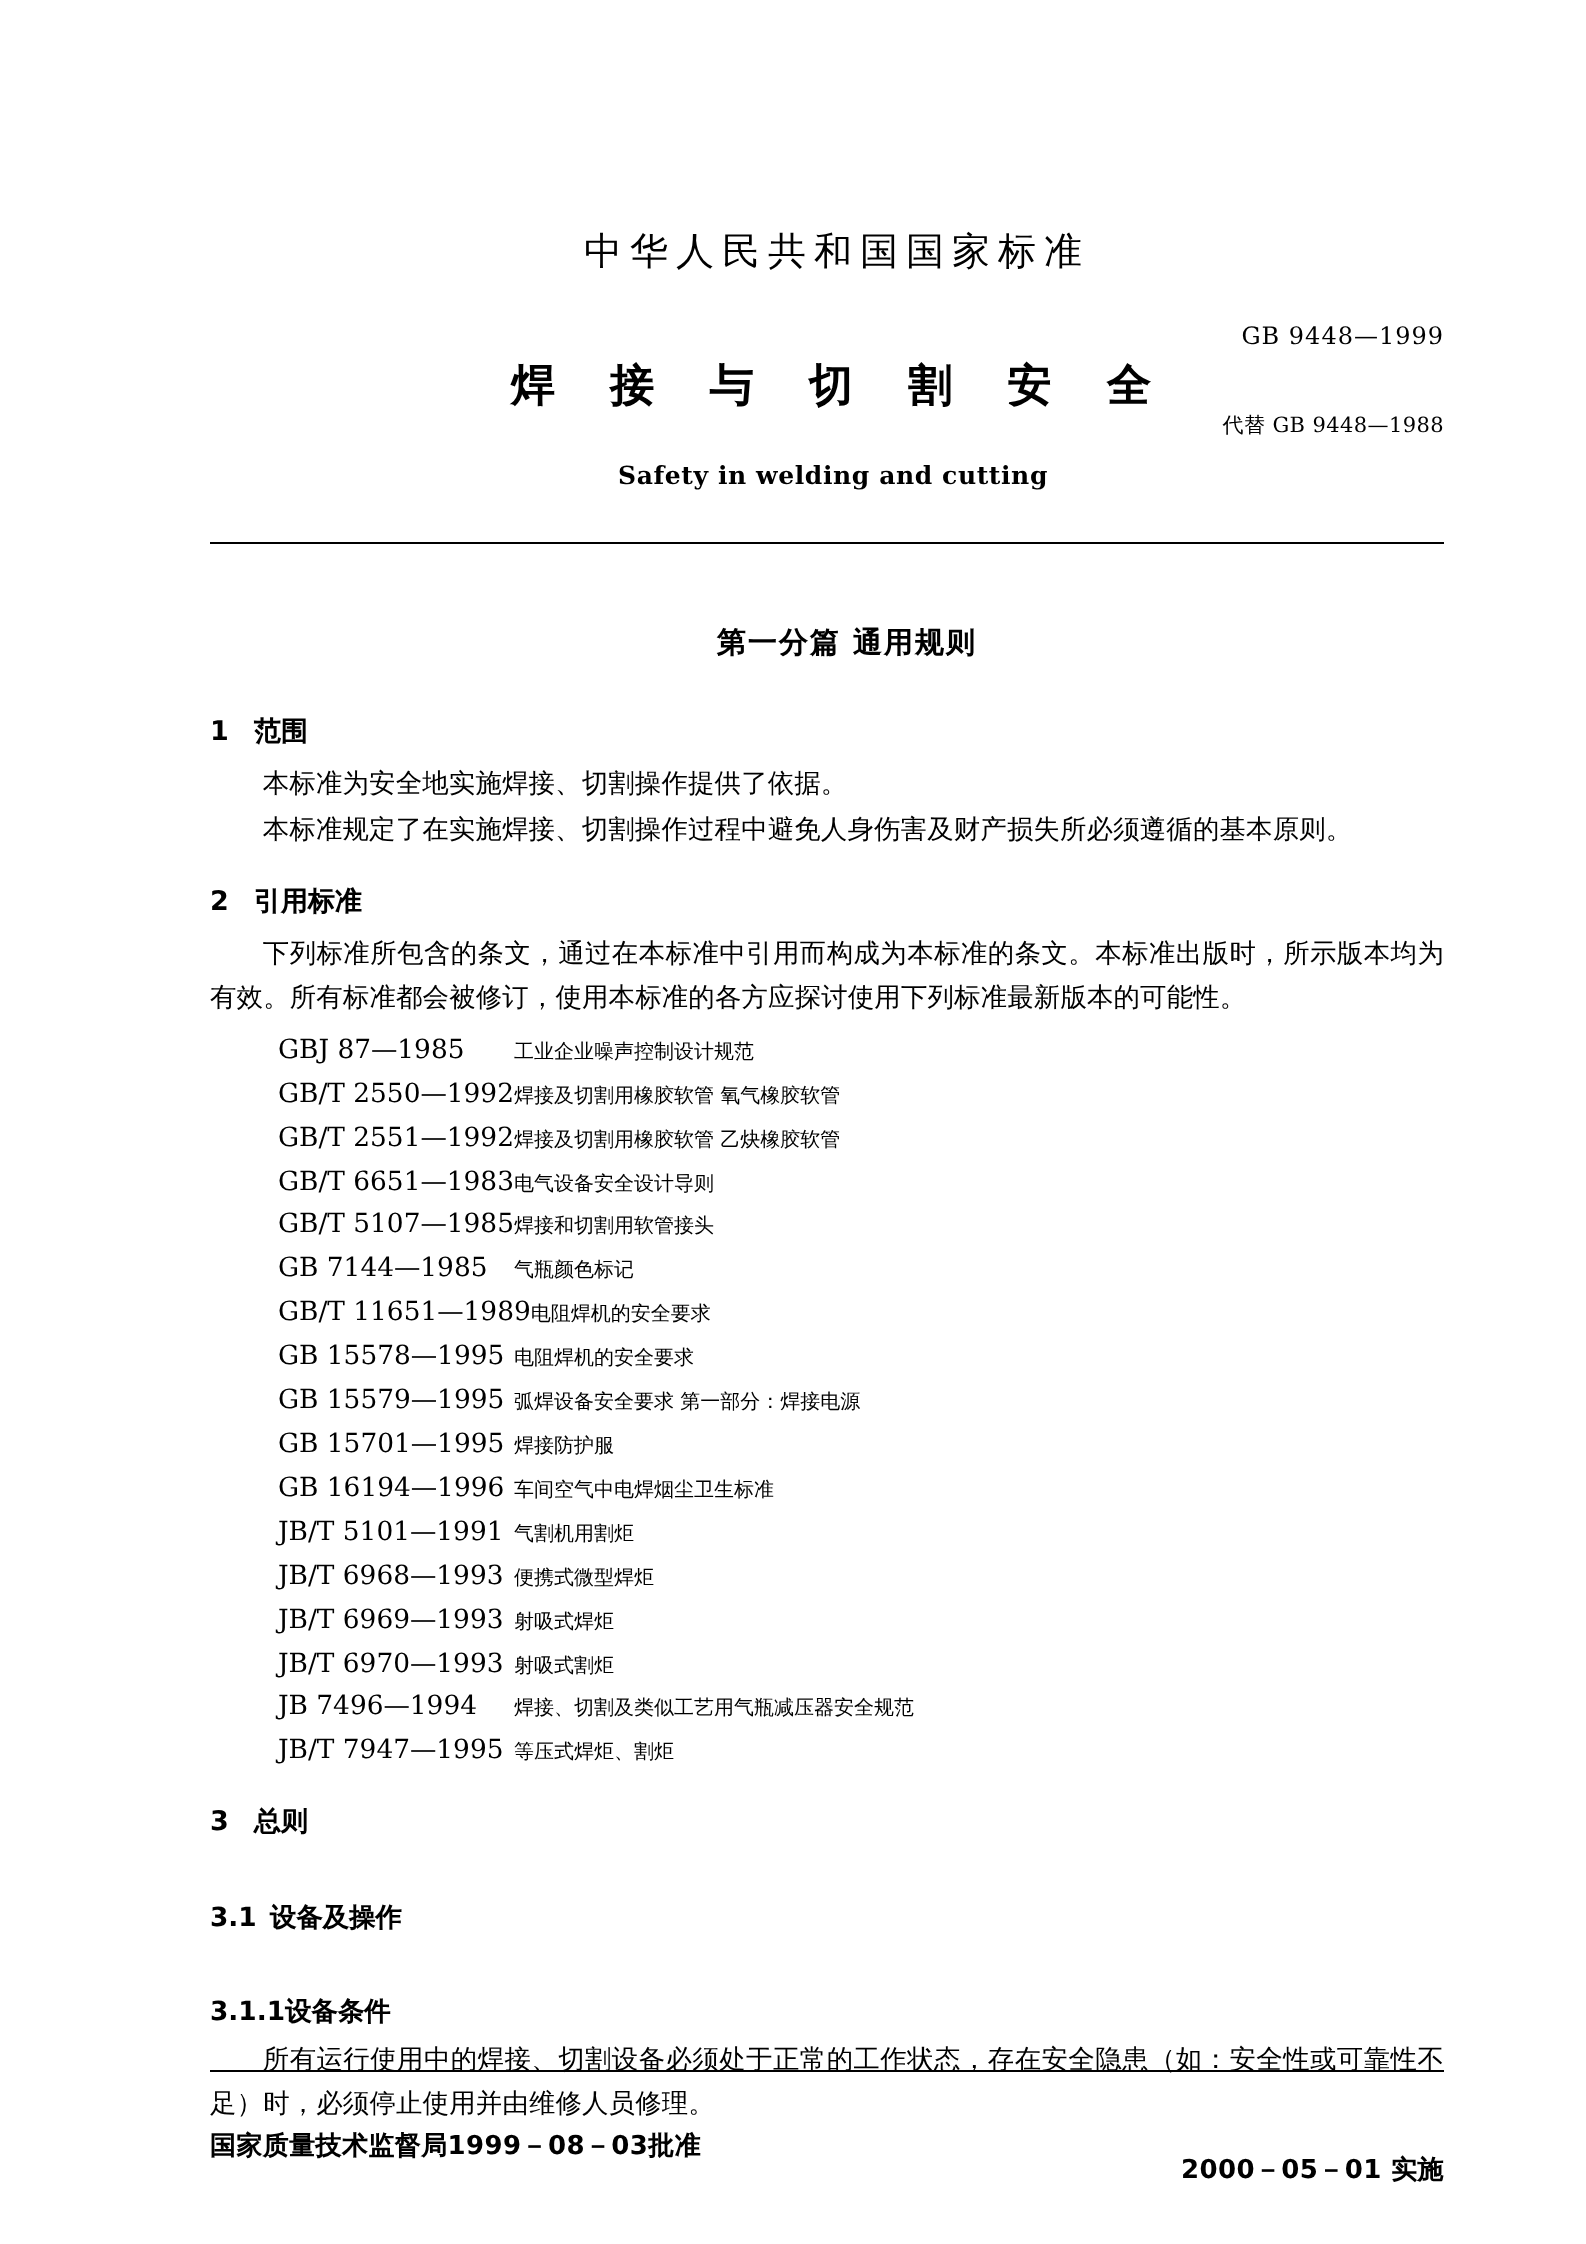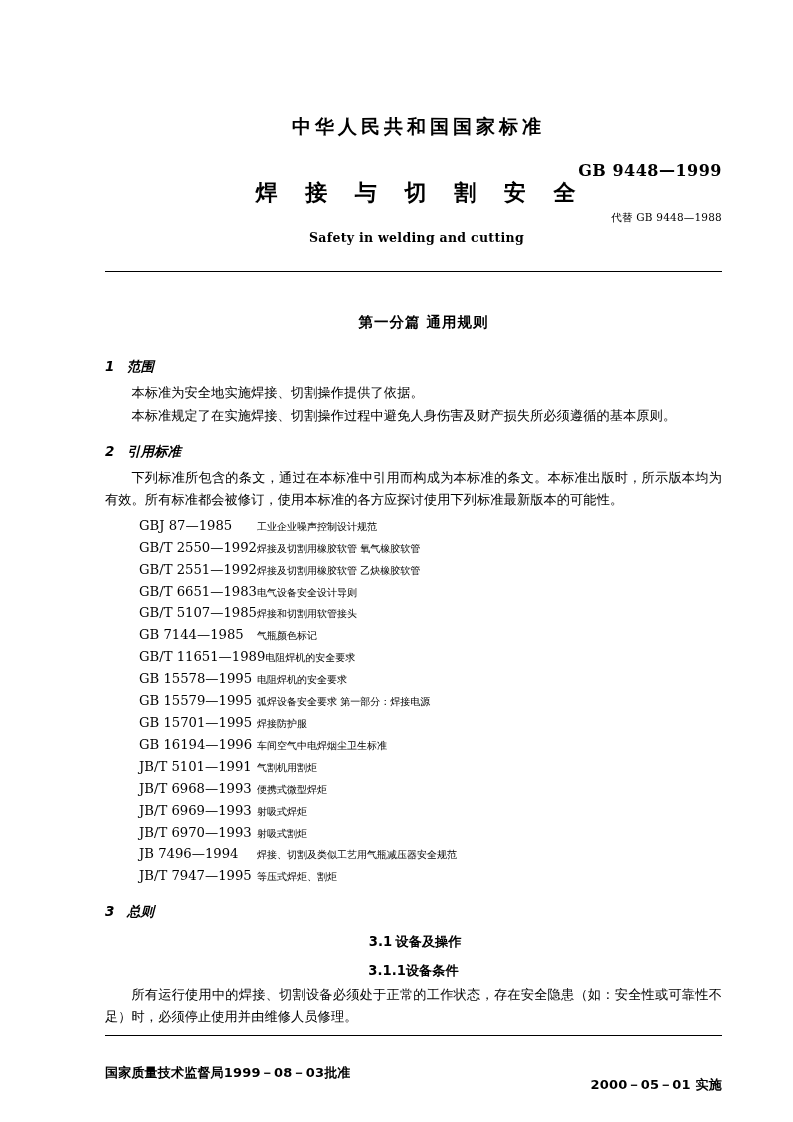--- a/index.html
+++ b/index.html
@@ -30,21 +30,21 @@
   
   .std-header {
     position: absolute;
     left: 0;
     top: 115px;
     width: 617px;
   }
   .national-title {
     text-align: center;
     font-size: 19px;
-    font-weight: bold;
+    font-weight: normal;
     letter-spacing: 4px;
     line-height: 1.2;
     padding-left: 10px;
   }
   .main-title {
     text-align: center;
     font-size: 22px;
     font-weight: bold;
     letter-spacing: 10px;
     margin-top: 40px;
@@ -62,22 +62,22 @@
 
   .code-block {
     position: absolute;
     right: 0;
     top: 46px;
     width: 190px;
     text-align: right;
     font-family: "DejaVu Serif", "Liberation Serif", serif;
   }
   .gb-code {
-    font-size: 16px;
-    font-weight: bold;
+    font-size: 12px;
+    font-weight: normal;
     letter-spacing: 0.5px;
   }
   .gb-replace {
     font-size: 10.5px;
     margin-top: 31px;
     letter-spacing: 0.2px;
   }
 
   .rule-top {
     position: absolute;
@@ -104,32 +104,30 @@
     letter-spacing: 1px;
     margin-top: 8px;
     margin-bottom: 22px;
     padding-left: 20px;
   }
   .sec-head {
     font-size: 13.5px;
     font-weight: bold;
     margin-top: 14px;
     margin-bottom: 4px;
-    font-style: italic;
   }
   .sec-head .num {
     display: inline-block;
     min-width: 22px;
   }
   .sub-head {
     font-size: 13.2px;
     font-weight: bold;
-    margin-top: 8px;
+    margin-top: 26px;
     margin-bottom: 2px;
-    text-align: center;
   }
   .sub-head .num {
     display: inline-block;
     min-width: 30px;
   }
   .para {
     margin: 0 0 1px 0;
     text-indent: 2em;
     text-align: justify;
     font-size: 13.2px;

